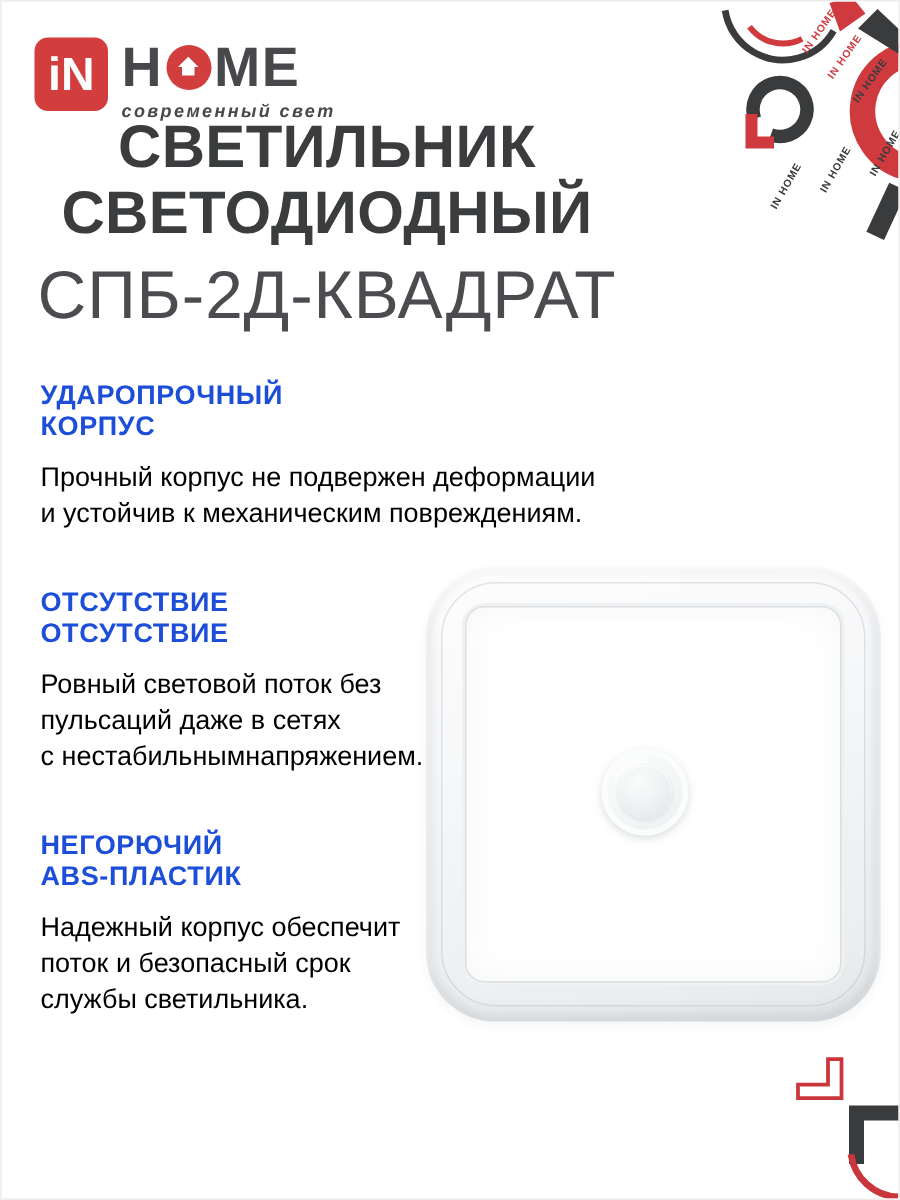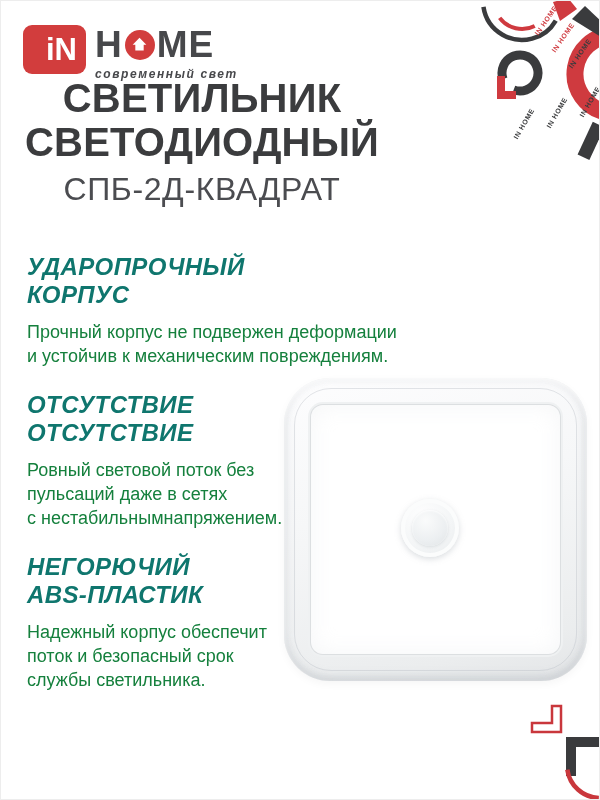--- a/index.html
+++ b/index.html
@@ -6,41 +6,41 @@
   .page {
     position:relative; width:600px; height:800px; overflow:hidden;
     background:#ffffff; font-family:"Liberation Sans", sans-serif;
     box-sizing:border-box; border:1px solid #ededed;
   }
 
   
   .logo { position:absolute; left:22px; top:24px; display:flex; align-items:flex-start; gap:9px; }
   .logo-box {
     width:49px; height:49px; background:#d23d3d; border-radius:9px;
-    color:#fff; font-weight:bold; font-size:31px; line-height:49px; text-align:center;padding-left:14px;
+    color:#fff; font-weight:bold; font-size:31px; line-height:49px; text-align:center;
   }
   .logo-right { display:flex; flex-direction:column; }
   .logo-home { display:flex; align-items:center; font-size:37px; font-weight:bold; color:#47484b; letter-spacing:1px; line-height:1; margin-top:1px; }
   .logo-o {
     width:30px; height:30px; background:#d23d3d; border-radius:50%;
     display:flex; align-items:center; justify-content:center; margin:0 2px;
   }
   .logo-o svg { width:19px; height:19px; display:block; }
   .tagline { font-style:italic; font-weight:600; font-size:12px; letter-spacing:1.6px; color:#47484b; margin-top:4px;text-align:right; }
 
   
   .title-block { position:absolute; left:24px; top:76px;text-align:center; }
   .title-line { font-size:40px; font-weight:bold; color:#3b3c3e; line-height:1.09; letter-spacing:0.2px; }
-  .model { font-size:32px; font-weight:400; color:#4b4c50; margin-top:7px; letter-spacing:0.6px; }
+  .model { font-size:45px; font-weight:400; color:#4b4c50; margin-top:7px; letter-spacing:0.6px; }
 
   
   .feature { position:absolute; left:26px; width:390px; }
   .feature.f1 { top:252px; } .feature.f2 { top:390px; } .feature.f3 { top:552px; }
-  .feature-heading { font-size:24px; font-weight:bold; color:#0f766e; line-height:1.16; letter-spacing:0.4px;font-style:italic; }
-  .feature-body { margin-top:11px; font-size:18px; color:#15803d; line-height:1.35; }
+  .feature-heading { font-size:18px; font-weight:bold; color:#1d4ed8; line-height:1.16; letter-spacing:0.4px; }
+  .feature-body { margin-top:11px; font-size:18px; color:#000000; line-height:1.35; }
 
   
   .fixture {
     position:absolute; left:283px; top:377px; width:303px; height:303px;
     border-radius:46px;
     background:linear-gradient(165deg,#fdfdfe 0%,#f6f7f8 40%,#ebedee 85%,#e3e5e7 100%);
     box-shadow: inset 0 2px 4px rgba(255,255,255,.9),
                 inset 0 -5px 10px rgba(165,172,178,.28),
                 inset 3px 0 8px rgba(200,205,210,.22),
                 inset -3px 0 8px rgba(185,190,196,.28),

